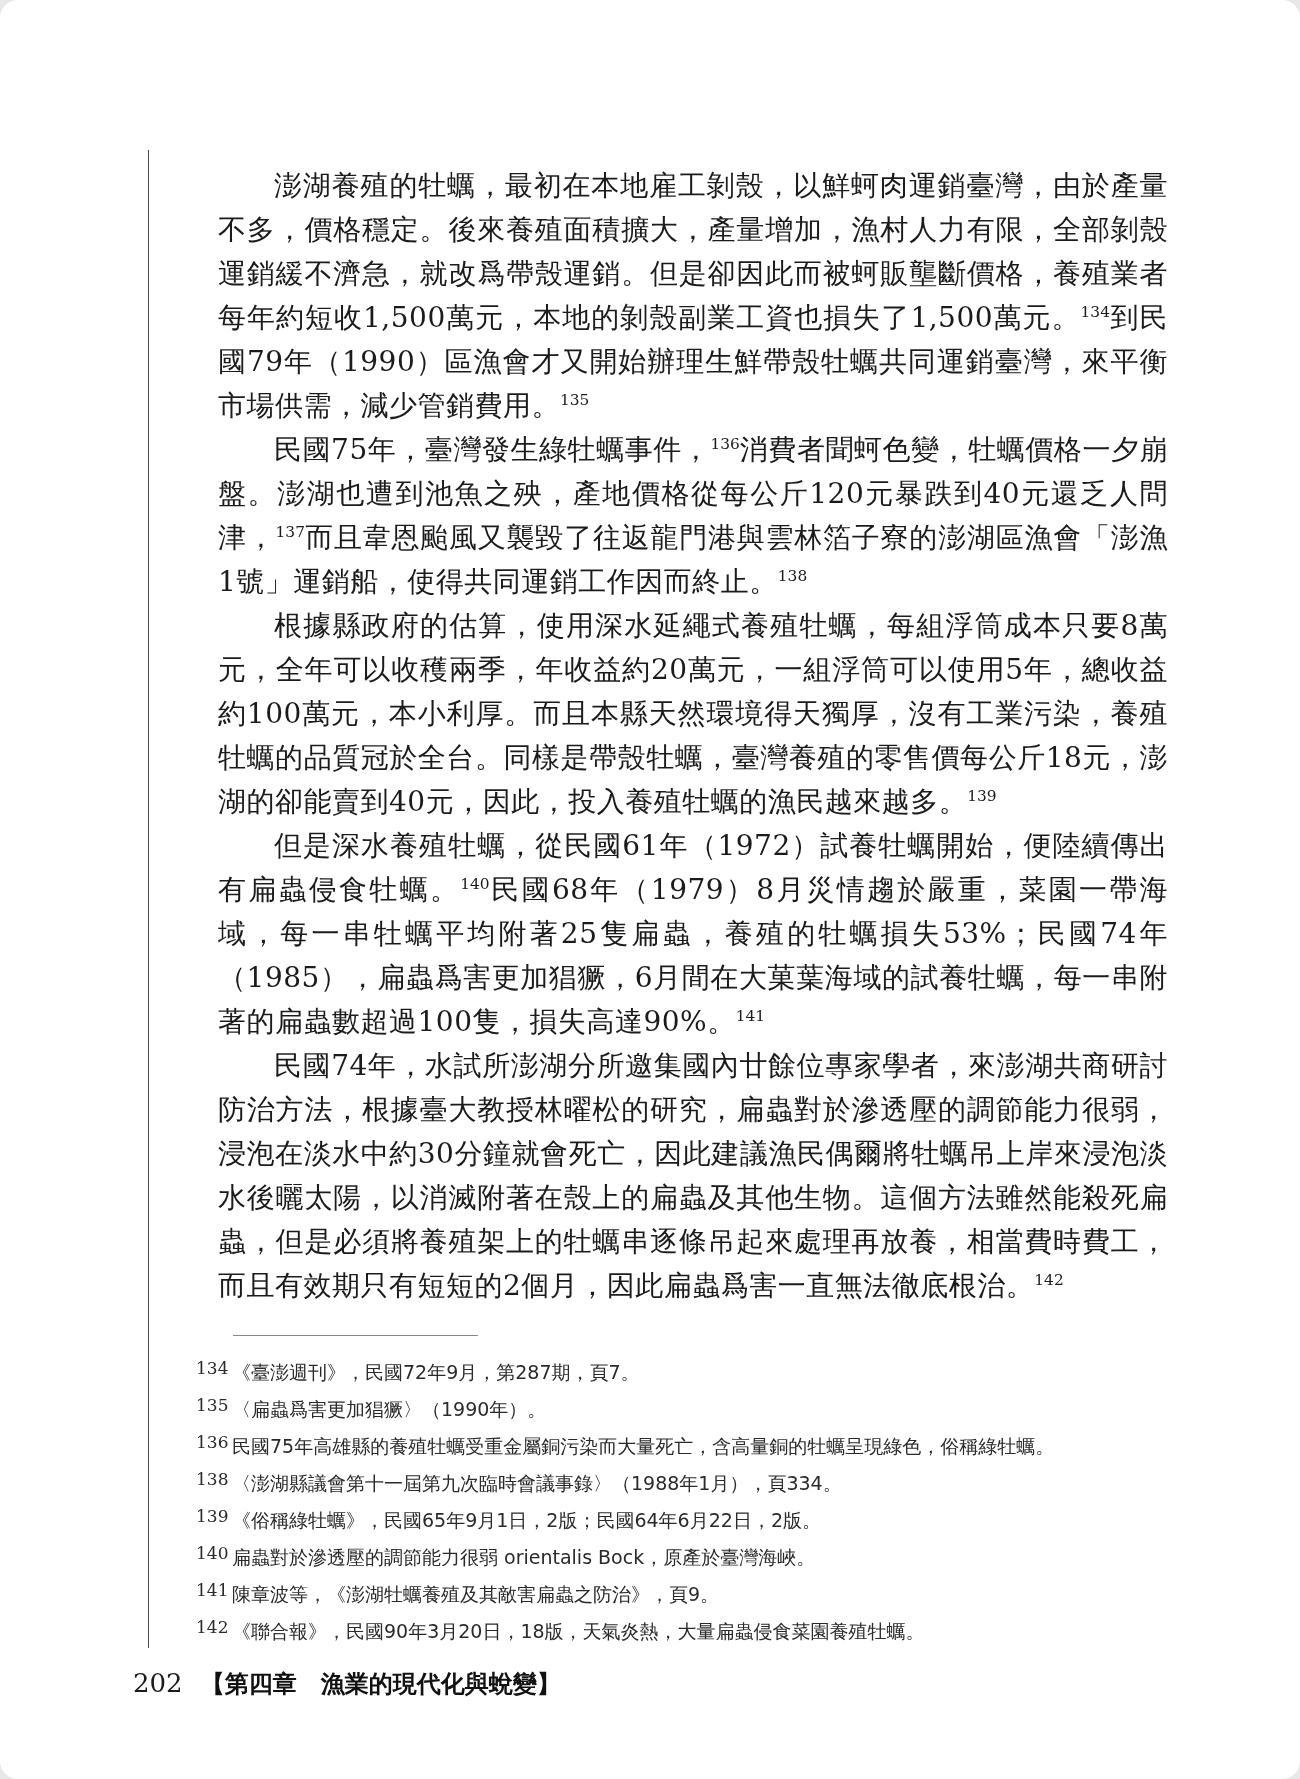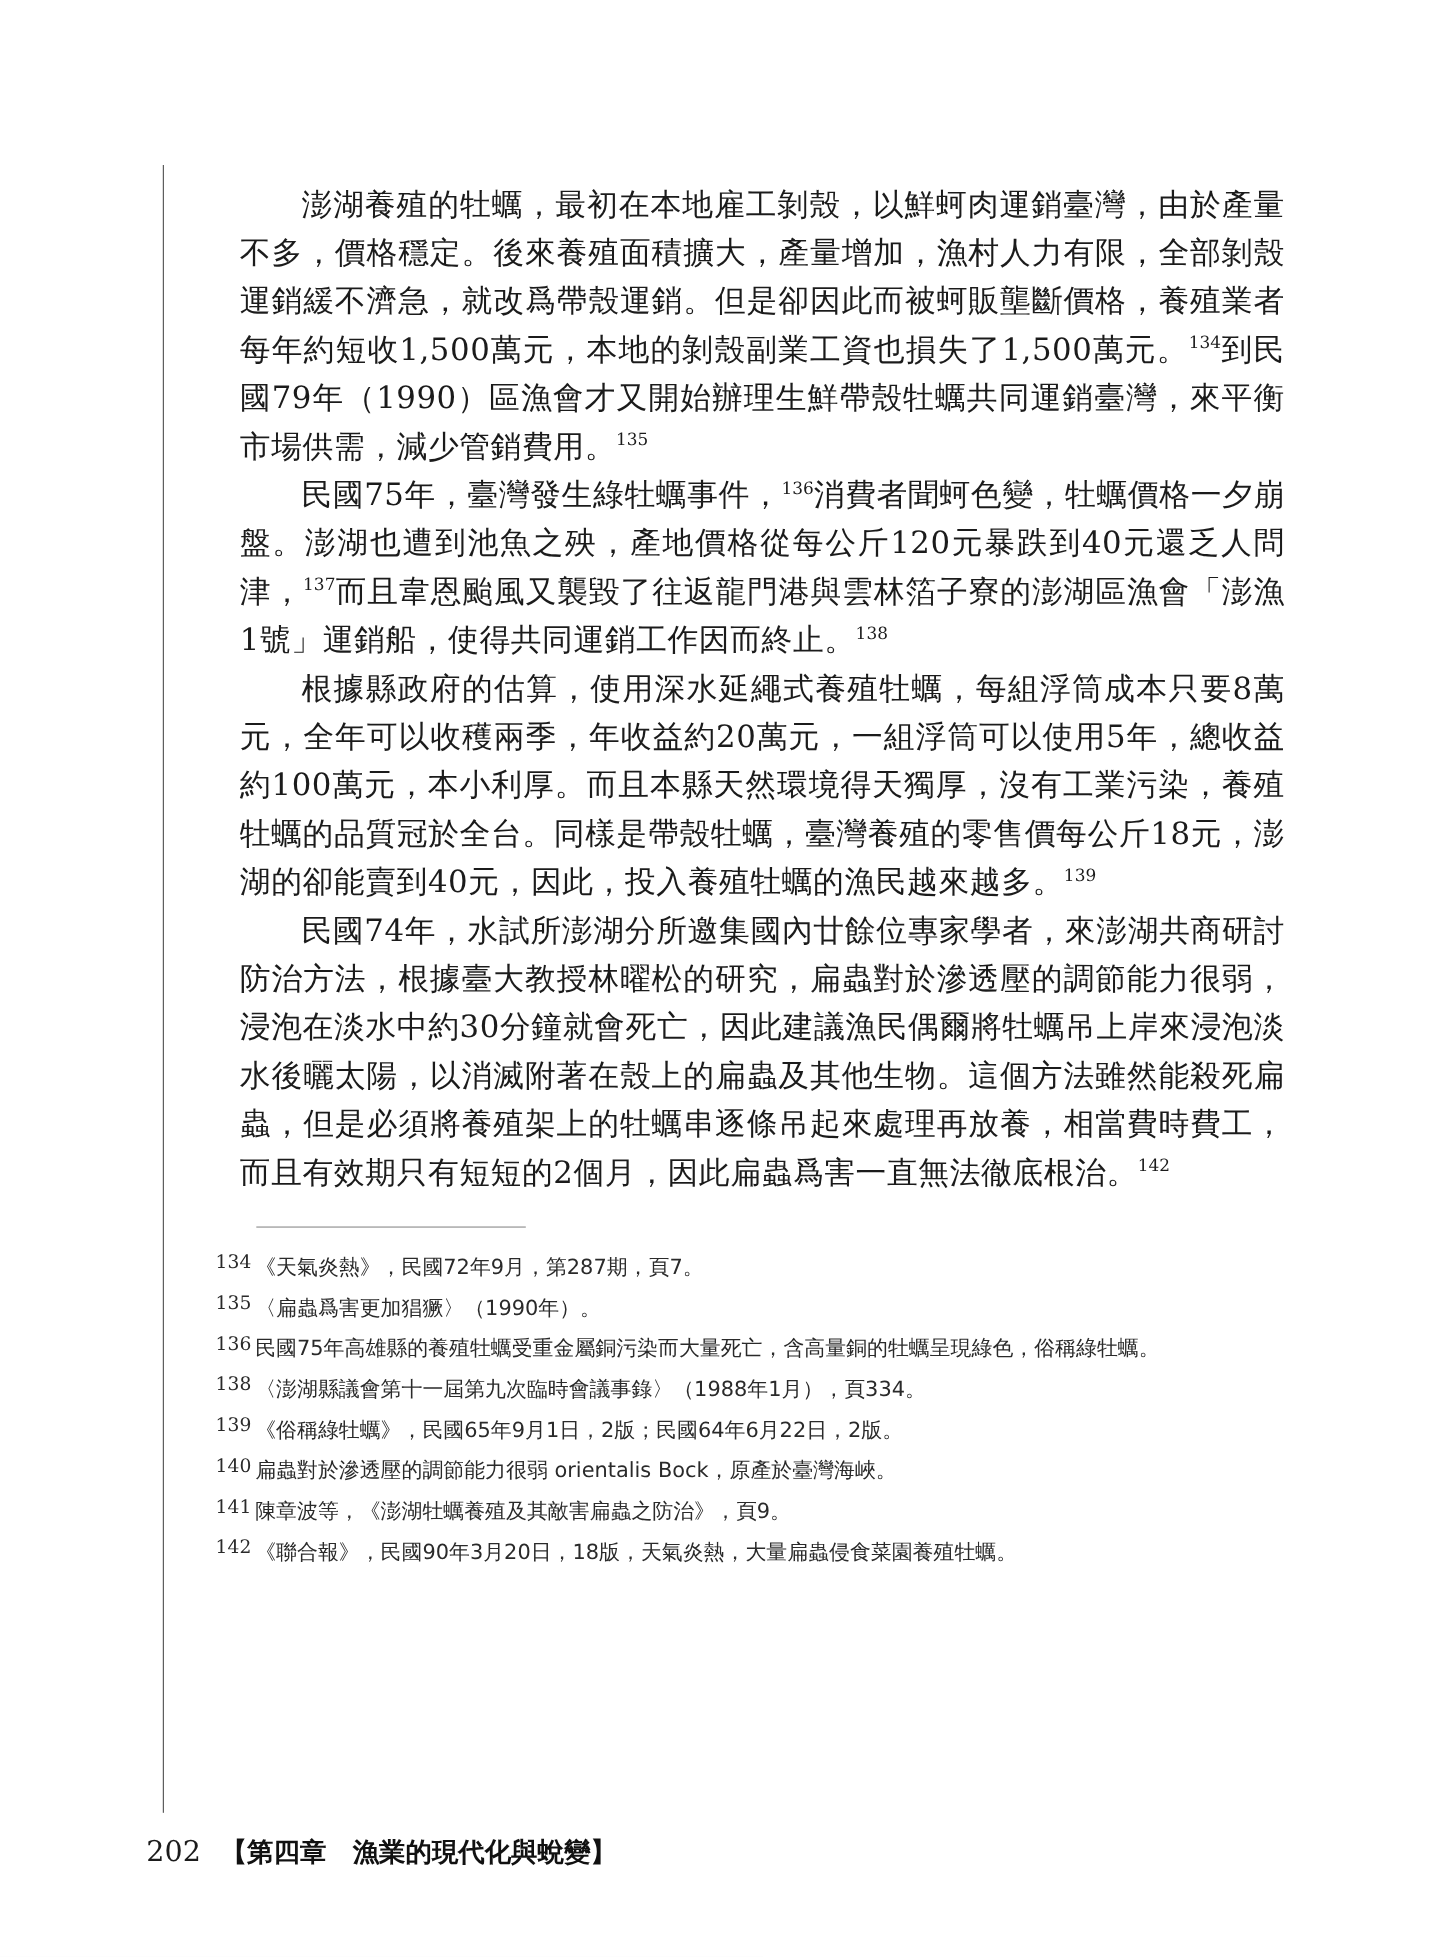--- a/index.html
+++ b/index.html
@@ -5,20 +5,21 @@
   html, body { margin: 0; padding: 0; background: #e8e8e8; }
   .page {
     position: relative;
     width: 1300px;
     height: 1779px;
     background: #ffffff;
     font-family: "DejaVu Serif", serif;
     color: #1b1b1b;
     overflow: hidden;
     margin: 0 auto;
+    border-radius: 18px;
   }
   .vrule {
     position: absolute;
     left: 148px;
     top: 150px;
     width: 1px;
     height: 1498px;
     background: #4d4d4d;
   }
   .content {
@@ -91,25 +92,26 @@
 <body>
 
 <div class="page">
   <div class="vrule"></div>
 
   <div class="content">
     <div class="body-text">
         <p>澎湖養殖的牡蠣，最初在本地雇工剝殼，以鮮蚵肉運銷臺灣，由於產量不多，價格穩定。後來養殖面積擴大，產量增加，漁村人力有限，全部剝殼運銷緩不濟急，就改爲帶殼運銷。但是卻因此而被蚵販壟斷價格，養殖業者每年約短收1,500萬元，本地的剝殼副業工資也損失了1,500萬元。<sup class="fnref">134</sup>到民國79年（1990）區漁會才又開始辦理生鮮帶殼牡蠣共同運銷臺灣，來平衡市場供需，減少管銷費用。<sup class="fnref">135</sup></p>
         <p>民國75年，臺灣發生綠牡蠣事件，<sup class="fnref">136</sup>消費者聞蚵色變，牡蠣價格一夕崩盤。澎湖也遭到池魚之殃，產地價格從每公斤120元暴跌到40元還乏人問津，<sup class="fnref">137</sup>而且韋恩颱風又襲毀了往返龍門港與雲林箔子寮的澎湖區漁會「澎漁1號」運銷船，使得共同運銷工作因而終止。<sup class="fnref">138</sup></p>
         <p>根據縣政府的估算，使用深水延繩式養殖牡蠣，每組浮筒成本只要8萬元，全年可以收穫兩季，年收益約20萬元，一組浮筒可以使用5年，總收益約100萬元，本小利厚。而且本縣天然環境得天獨厚，沒有工業污染，養殖牡蠣的品質冠於全台。同樣是帶殼牡蠣，臺灣養殖的零售價每公斤18元，澎湖的卻能賣到40元，因此，投入養殖牡蠣的漁民越來越多。<sup class="fnref">139</sup></p>
+        <p>但是深水養殖牡蠣，從民國61年（1972）試養牡蠣開始，便陸續傳出有扁蟲侵食牡蠣。<sup class="fnref">140</sup>民國68年（1979）8月災情趨於嚴重，菜園一帶海域，每一串牡蠣平均附著25隻扁蟲，養殖的牡蠣損失53%；民國74年（1985），扁蟲爲害更加猖獗，6月間在大菓葉海域的試養牡蠣，每一串附著的扁蟲數超過100隻，損失高達90%。<sup class="fnref">141</sup></p>
         <p>民國74年，水試所澎湖分所邀集國內廿餘位專家學者，來澎湖共商研討防治方法，根據臺大教授林曜松的研究，扁蟲對於滲透壓的調節能力很弱，浸泡在淡水中約30分鐘就會死亡，因此建議漁民偶爾將牡蠣吊上岸來浸泡淡水後曬太陽，以消滅附著在殼上的扁蟲及其他生物。這個方法雖然能殺死扁蟲，但是必須將養殖架上的牡蠣串逐條吊起來處理再放養，相當費時費工，而且有效期只有短短的2個月，因此扁蟲爲害一直無法徹底根治。<sup class="fnref">142</sup></p>
       </div>
     <hr class="fn-sep">
     <div class="footnotes">
-        <div class="fn"><span class="fn-num">134</span><span class="fn-text">《天氣炎熱》，民國72年9月，第287期，頁7。</span></div>
+        <div class="fn"><span class="fn-num">134</span><span class="fn-text">《臺澎週刊》，民國72年9月，第287期，頁7。</span></div>
         <div class="fn"><span class="fn-num">135</span><span class="fn-text">〈扁蟲爲害更加猖獗〉（1990年）。</span></div>
         <div class="fn"><span class="fn-num">136</span><span class="fn-text">民國75年高雄縣的養殖牡蠣受重金屬銅污染而大量死亡，含高量銅的牡蠣呈現綠色，俗稱綠牡蠣。</span></div>
         <div class="fn"><span class="fn-num">138</span><span class="fn-text">〈澎湖縣議會第十一屆第九次臨時會議事錄〉（1988年1月），頁334。</span></div>
         <div class="fn"><span class="fn-num">139</span><span class="fn-text">《俗稱綠牡蠣》，民國65年9月1日，2版；民國64年6月22日，2版。</span></div>
         <div class="fn"><span class="fn-num">140</span><span class="fn-text">扁蟲對於滲透壓的調節能力很弱 orientalis Bock，原產於臺灣海峽。</span></div>
         <div class="fn"><span class="fn-num">141</span><span class="fn-text">陳章波等，《澎湖牡蠣養殖及其敵害扁蟲之防治》，頁9。</span></div>
         <div class="fn"><span class="fn-num">142</span><span class="fn-text">《聯合報》，民國90年3月20日，18版，天氣炎熱，大量扁蟲侵食菜園養殖牡蠣。</span></div>
       </div>
   </div>
 

